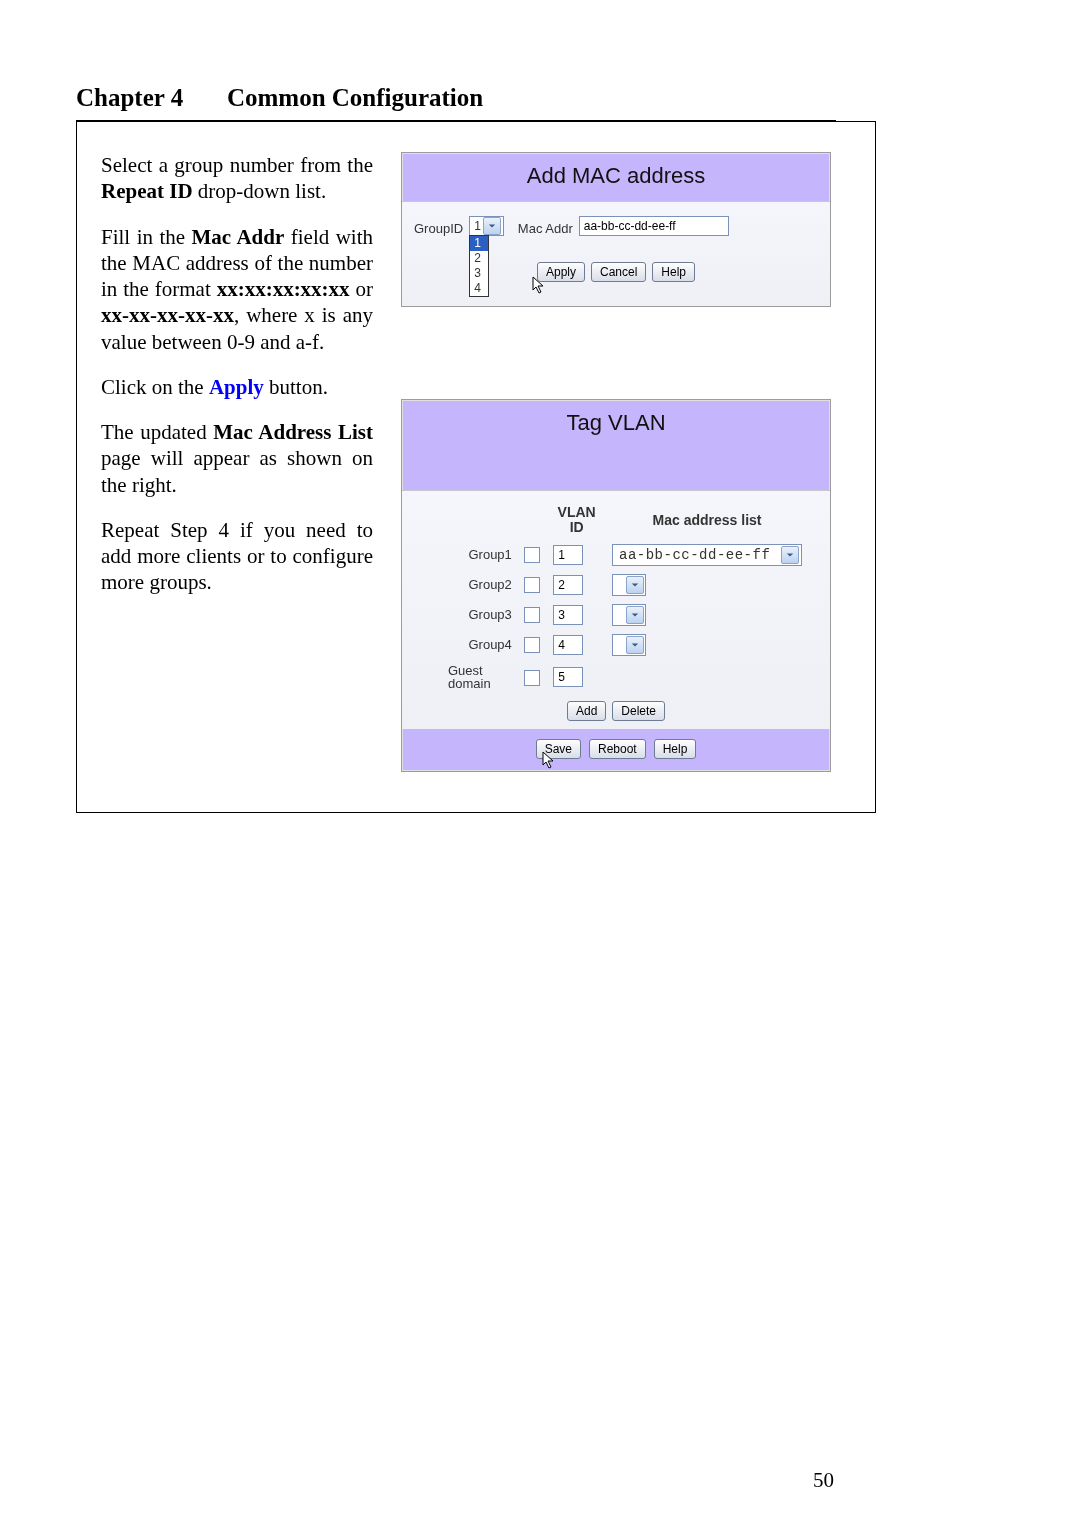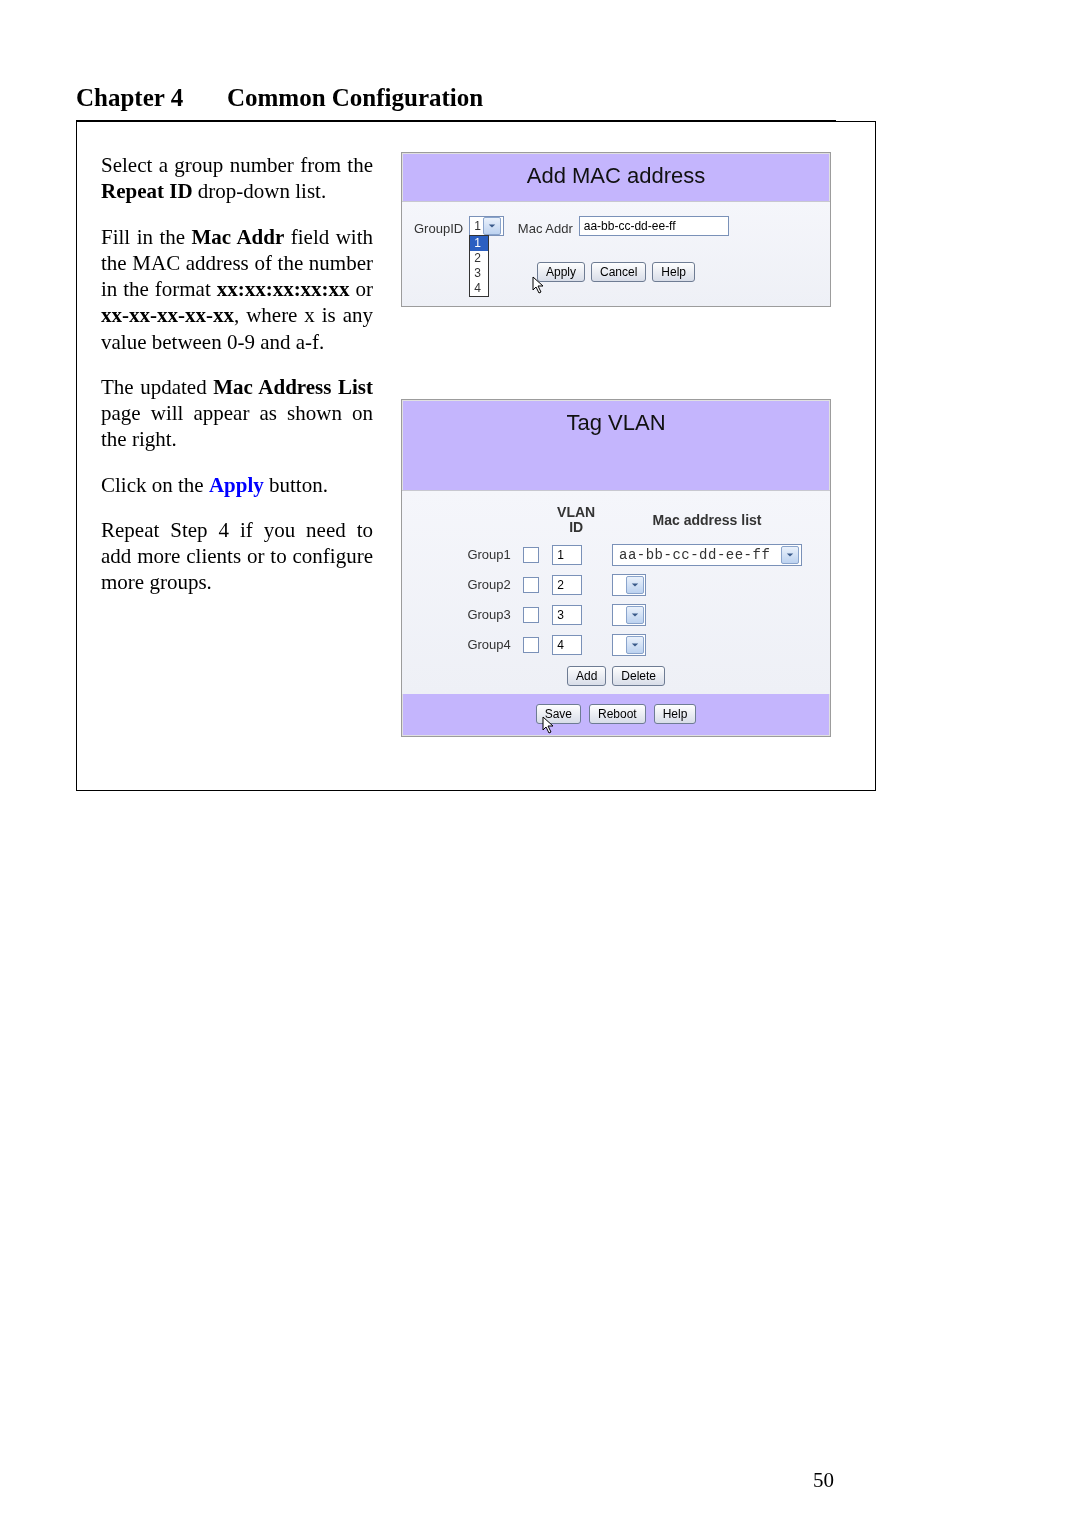--- a/index.html
+++ b/index.html
@@ -218,25 +218,25 @@
 
         <p>
           <span>Select a group number from the </span><b>Repeat ID</b><span> drop-down list.</span>
         </p>
 
         <p>
           <span>Fill in the </span><b>Mac Addr</b><span> field with the MAC address of the number in the format </span><b>xx:xx:xx:xx:xx</b><span> or </span><b>xx-xx-xx-xx-xx</b><span>, where x is any value between 0-9 and a-f.</span>
         </p>
 
         <p>
+          <span>Click on the </span><span class="apply-link">Apply</span><span> button.</span>
+        </p>
+
+        <p>
           <span>The updated </span><b>Mac Address List</b><span> page will appear as shown on the right.</span>
-        </p>
-
-        <p>
-          <span>Click on the </span><span class="apply-link">Apply</span><span> button.</span>
         </p>
 
         <p>Repeat Step 4 if you need to add more clients or to configure more groups.</p>
       </div>
 
       <div class="right-col">
 
         <div class="panel" style="position:relative;">
           <div class="panel-title">Add MAC address</div>
           <div class="panel-body" style="position:relative; padding-bottom:24px;">
@@ -333,20 +333,26 @@
                     <td><span class="chk"></span></td>
                     <td><input class="text-input num-input" value="4" style=""></td>
                     <td><div class="small-select">
                         <span class="dd-arrow">
                           <svg viewBox="0 0 10 10" width="8" height="8">
                             <path d="M1 3 L5 7 L9 3 Z" fill="#3a5a8a"></path>
                           </svg>
                         </span>
                       </div></td>
                   </tr>
+                  <tr>
+                    <td class="grp-label" style="line-height: 1.05; text-align: left; padding-left: 24px;">Guest<br>domain</td>
+                    <td><span class="chk"></span></td>
+                    <td><input class="text-input num-input" value="5" style=""></td>
+                    <td></td>
+                  </tr>
                 </tbody>
             </table>
             <div class="btn-row" style="margin-top:6px;">
               <button class="btn">Add</button>
               <button class="btn">Delete</button>
             </div>
           </div>
           <div class="panel-footer" style="position:relative;align-items:flex-end;">
             <button class="btn">Save</button>
             <button class="btn">Reboot</button>

